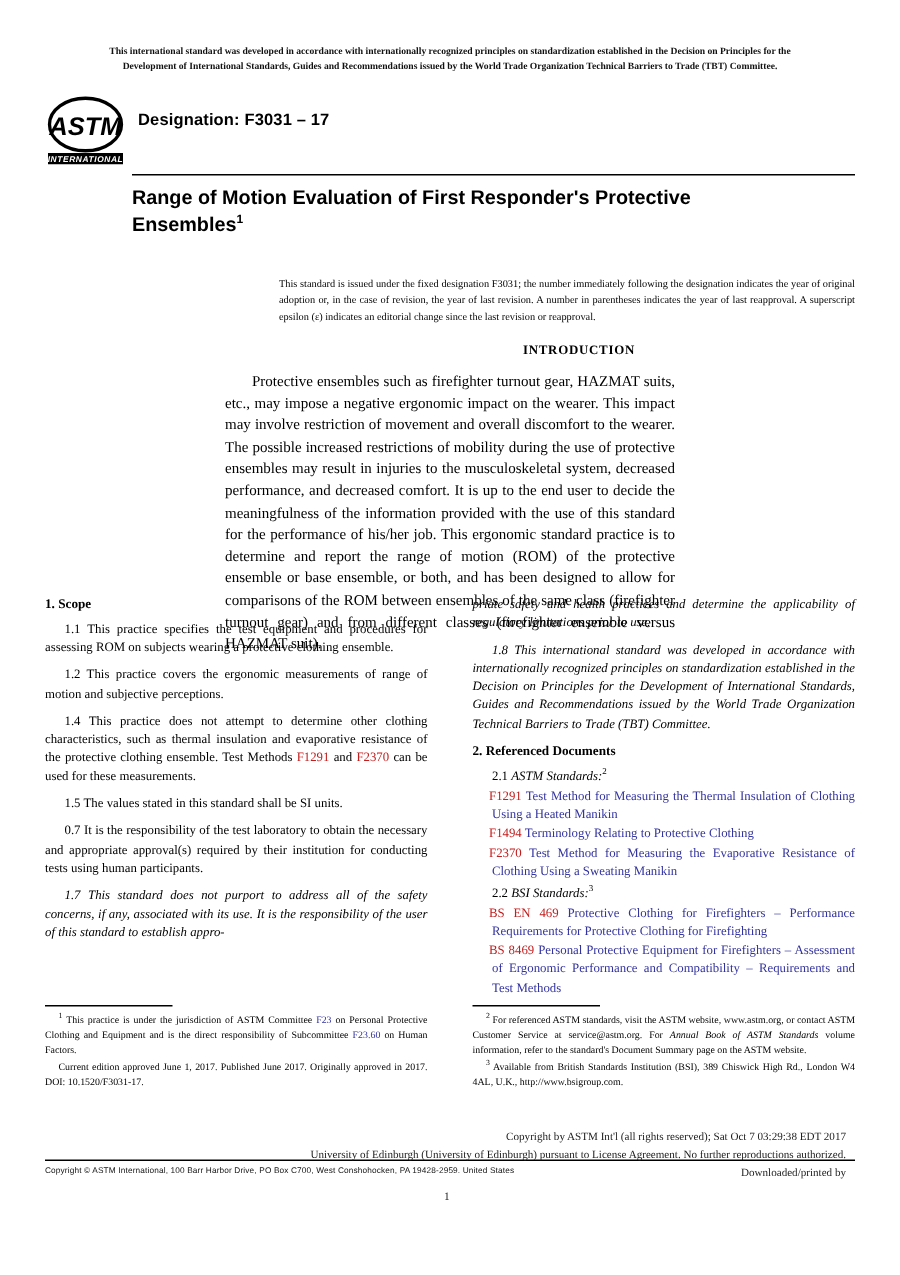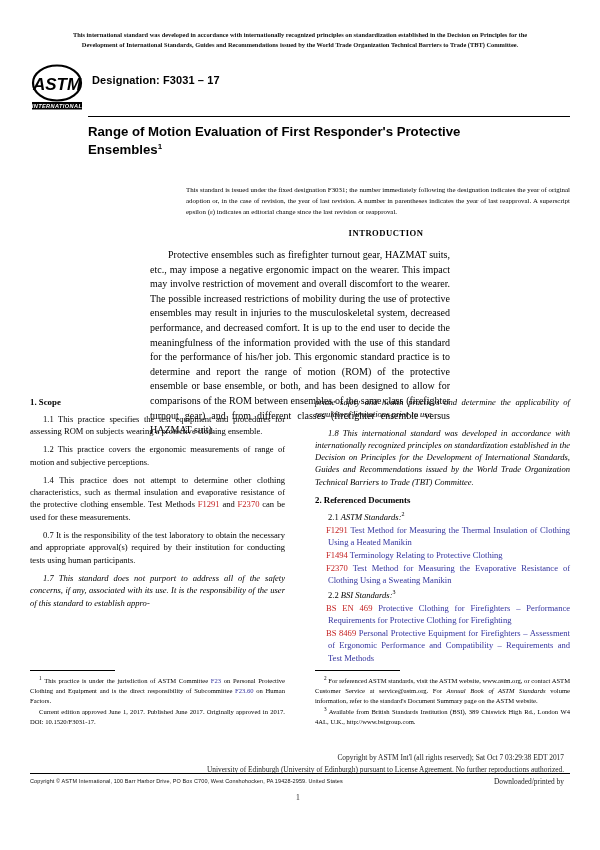--- a/index.html
+++ b/index.html
@@ -264,20 +264,21 @@
   <div class="fixed-note">This standard is issued under the fixed designation F3031; the number immediately following the designation indicates the year of original adoption or, in the case of revision, the year of last revision. A number in parentheses indicates the year of last reapproval. A superscript epsilon (ε) indicates an editorial change since the last revision or reapproval.</div>
 
   <div class="intro-heading">INTRODUCTION</div>
   <div class="intro-body">Protective ensembles such as firefighter turnout gear, HAZMAT suits, etc., may impose a negative ergonomic impact on the wearer. This impact may involve restriction of movement and overall discomfort to the wearer. The possible increased restrictions of mobility during the use of protective ensembles may result in injuries to the musculoskeletal system, decreased performance, and decreased comfort. It is up to the end user to decide the meaningfulness of the information provided with the use of this standard for the performance of his/her job. This ergonomic standard practice is to determine and report the range of motion (ROM) of the protective ensemble or base ensemble, or both, and has been designed to allow for comparisons of the ROM between ensembles of the same class (firefighter turnout gear) and from different classes (firefighter ensemble versus HAZMAT suit).</div>
 
   <div class="col col-left">
     <div class="sec-head">1. Scope</div>
     <p class="para">1.1 This practice specifies the test equipment and procedures for assessing ROM on subjects wearing a protective clothing ensemble.</p>
     <p class="para">1.2 This practice covers the ergonomic measurements of range of motion and subjective perceptions.</p>
     <p class="para"><span>1.4 This practice does not attempt to determine other clothing characteristics, such as thermal insulation and evaporative resistance of the protective clothing ensemble. Test Methods </span><a class="lnk inline-red" href="#">F1291</a><span> and </span><a class="lnk inline-red" href="#">F2370</a><span> can be used for these measurements.</span></p>
+    <p class="para">1.5 The values stated in this standard shall be SI units.</p>
     <p class="para">0.7 It is the responsibility of the test laboratory to obtain the necessary and appropriate approval(s) required by their institution for conducting tests using human participants.</p>
     <p class="para ital">1.7 This standard does not purport to address all of the safety concerns, if any, associated with its use. It is the responsibility of the user of this standard to establish appro-</p>
   </div>
 
   <div class="col col-right">
     <p class="para cont ital">priate safety and health practices and determine the applicability of regulatory limitations prior to use.</p>
     <p class="para ital">1.8 This international standard was developed in accordance with internationally recognized principles on standardization established in the Decision on Principles for the Development of International Standards, Guides and Recommendations issued by the World Trade Organization Technical Barriers to Trade (TBT) Committee.</p>
 
     <div class="sec-head">2. Referenced Documents</div>
 

